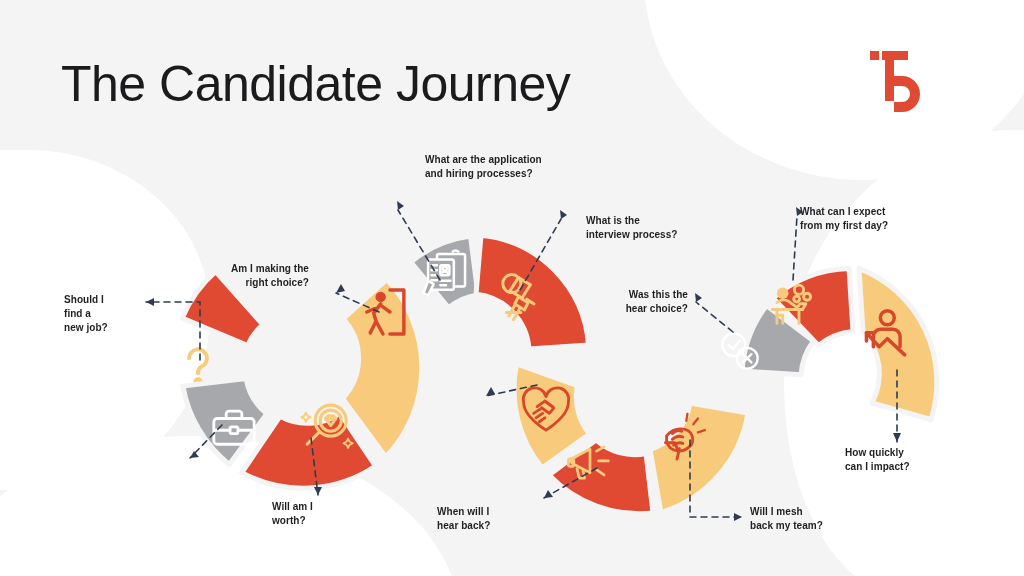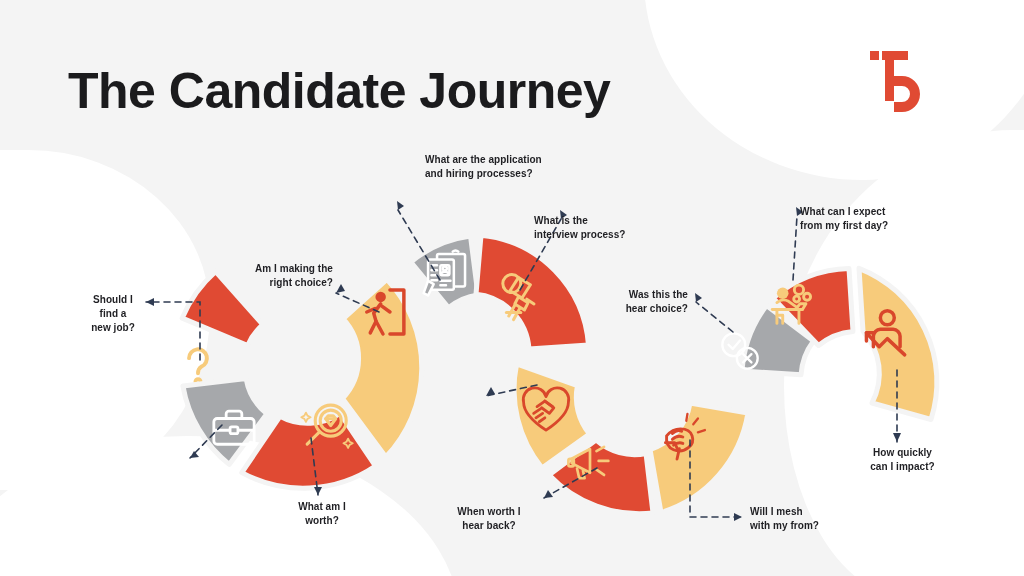--- a/index.html
+++ b/index.html
@@ -23,34 +23,34 @@
   #blob-left{
     left:-150px;top:150px;width:360px;height:340px;
     border-radius:0 58% 52% 0/0 55% 60% 0;
   }
   #blob-bottom{
     left:-60px;bottom:-120px;width:520px;height:260px;
     border-radius:50% 55% 0 0/70% 75% 0 0;
   }
   #title{
     position:absolute;left:57px;top:52px;
-    font-size:50px;font-weight:700;color:#1b1b1d;
-    letter-spacing:-0.5px;line-height:1.12;margin:11px;
+    font-size:50px;font-weight:400;color:#1b1b1d;
+    letter-spacing:-0.5px;line-height:1.12;margin:4px;
     white-space:nowrap;
   }
   #logo{position:absolute;left:868px;top:48px;width:70px;height:70px;}
   .callout{
     position:absolute;
     font-size:10px;line-height:1.38;color:#1f1f23;
     font-weight:600;letter-spacing:0.05px;
     white-space:pre-line;
   }
   .ta-r{text-align:right;}
   .ta-l{text-align:left;}
-  .ta-c{text-align:center;}
+  .ta-c{text-align:left;}
   #arcs{position:absolute;left:0;top:0;}
   #connectors{position:absolute;left:0;top:0;pointer-events:none;}
 </style>
 </head>
 <body>
 
 <div id="stage">
 
   <div class="bg-blob" id="blob-top-right"></div>
   <div class="bg-blob" id="blob-right-lower"></div>
@@ -323,38 +323,38 @@
       <path d="M797 216 l-1 -9 l7 5 z"></path>
       <path d="M897 442 l-4 -9 h8 z"></path>
     </g>
   </svg>
 
   <div class="callout ta-c" style="left:64px;top:293px;width:98px;">Should I
 find a
 new job?</div>
 
 
-  <div class="callout ta-c" style="left:272px;top:500px;width:100px;">What am I
+  <div class="callout ta-c" style="left:272px;top:500px;width:100px;">Will am I
 worth?</div>
 
-  <div class="callout ta-r" style="left:178px;top:262px;width:155px;">Am I making the
+  <div class="callout ta-r" style="left:154px;top:262px;width:155px;">Am I making the
 right choice?</div>
 
   <div class="callout ta-l" style="left:425px;top:153px;width:200px;">What are the application
 and hiring processes?</div>
 
-  <div class="callout ta-l" style="left:534px;top:214px;width:140px;">What is the
+  <div class="callout ta-l" style="left:586px;top:214px;width:140px;">What is the
 interview process?</div>
 
 
-  <div class="callout ta-c" style="left:437px;top:505px;width:104px;">When worth I
+  <div class="callout ta-c" style="left:437px;top:505px;width:104px;">When will I
 hear back?</div>
 
   <div class="callout ta-l" style="left:750px;top:505px;width:140px;">Will I mesh
-with my from?</div>
+back my team?</div>
 
   <div class="callout ta-r" style="left:590px;top:288px;width:98px;">Was this the
 hear choice?</div>
 
   <div class="callout ta-c" style="left:845px;top:446px;width:115px;">How quickly
 can I impact?</div>
 
   <div class="callout ta-l" style="left:800px;top:205px;width:170px;">What can I expect
 from my first day?</div>
 

